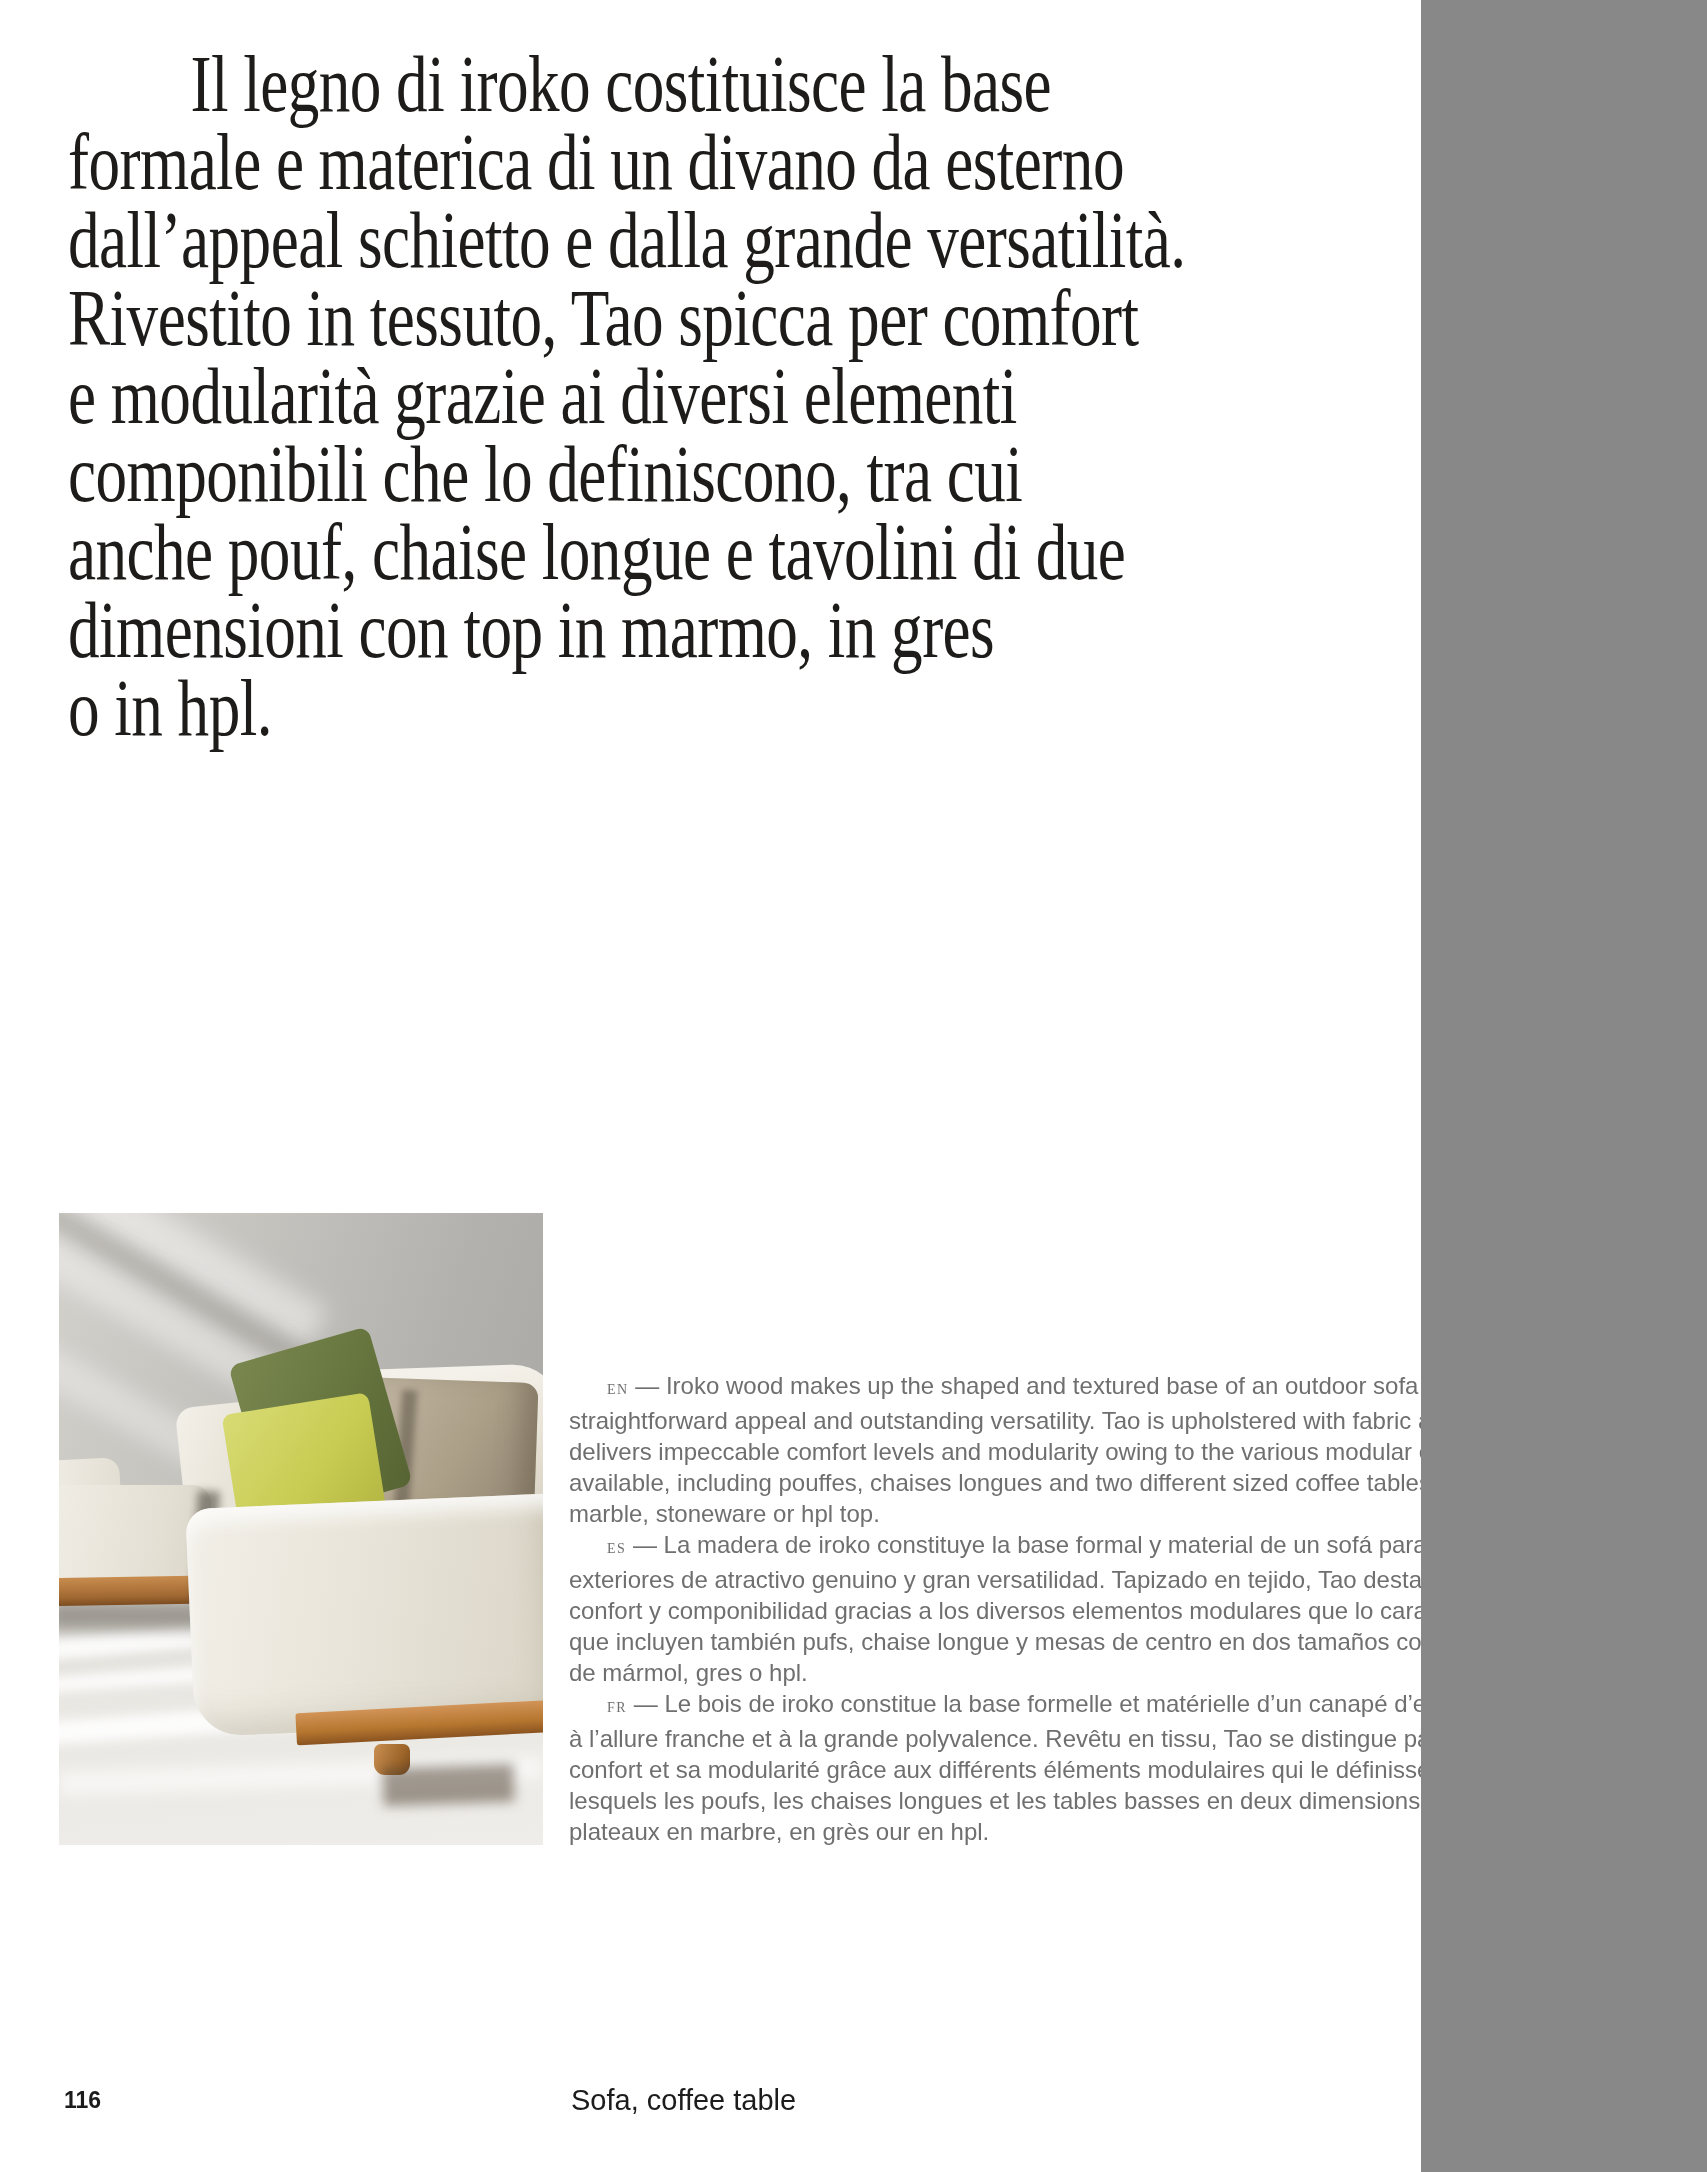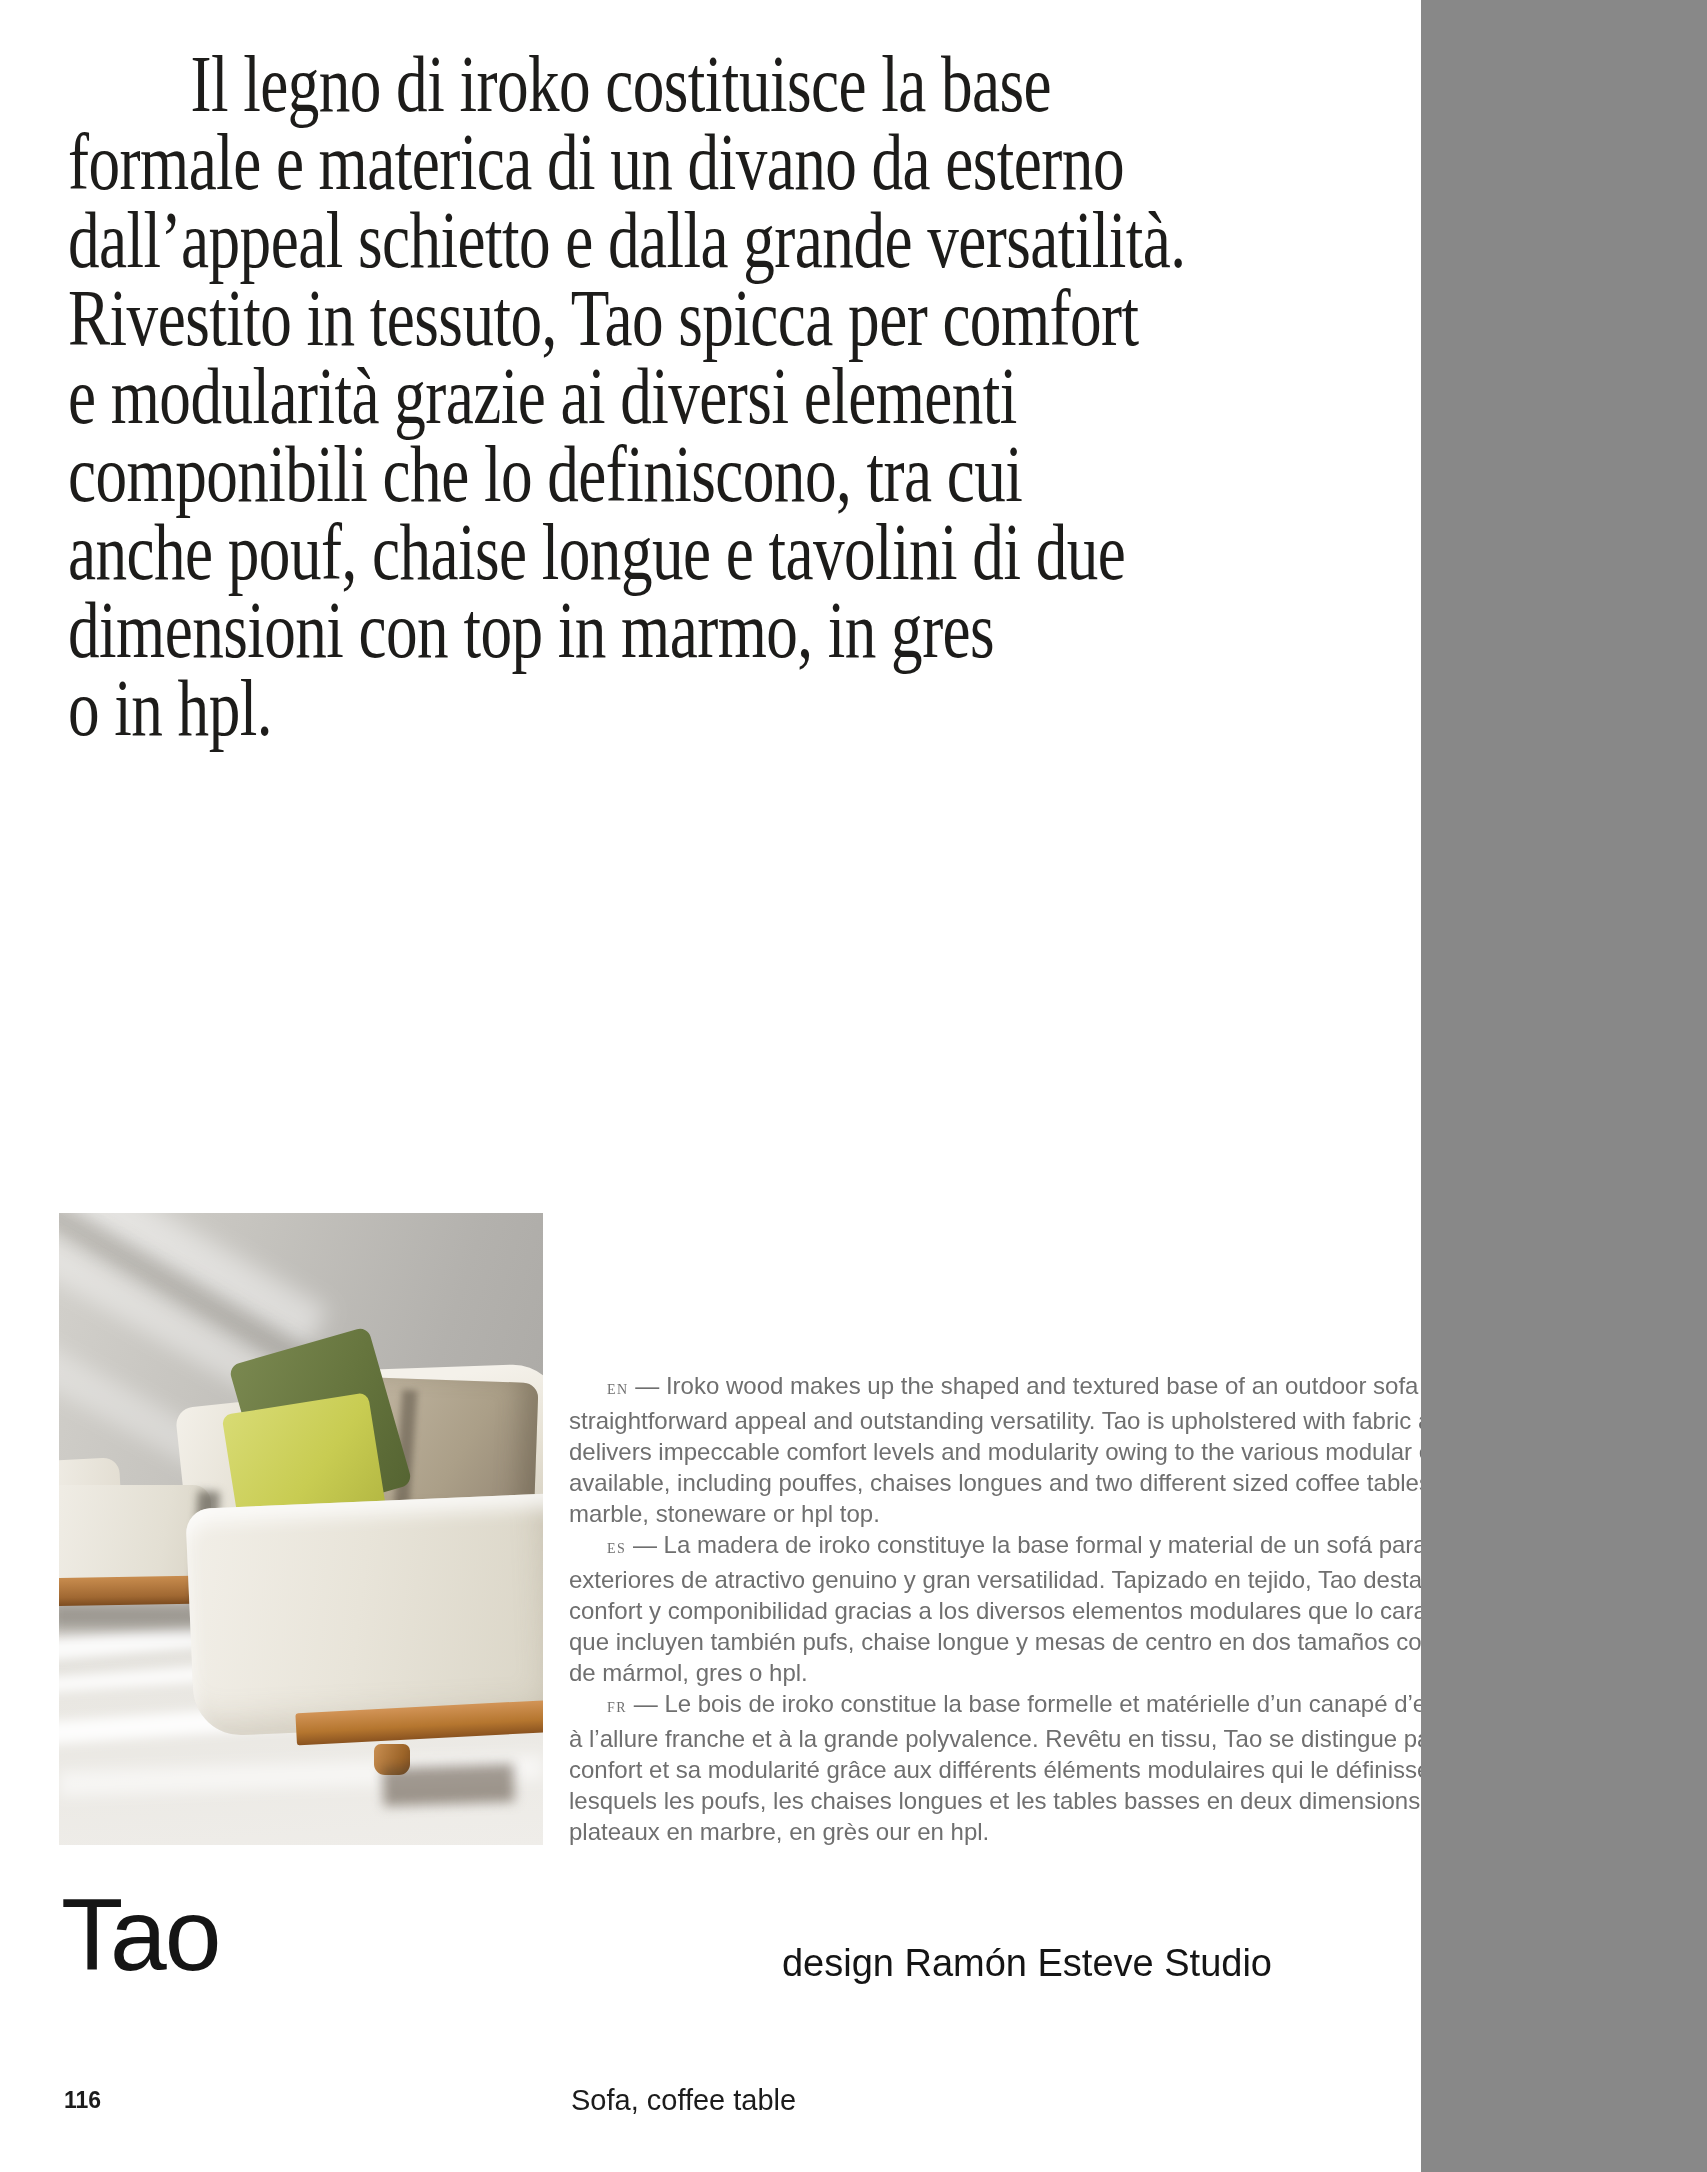--- a/index.html
+++ b/index.html
@@ -116,22 +116,20 @@
     <div class="ph-foot"></div>
     <div class="ph-footshadow"></div>
   </figure>
 
   <section class="description">
     <p><span class="lang-label">EN</span><span>— Iroko wood makes up the shaped and textured base of an outdoor sofa with straightforward appeal and outstanding versatility. Tao is upholstered with fabric and delivers impeccable comfort levels and modularity owing to the various modular elements available, including pouffes, chaises longues and two different sized coffee tables with a marble, stoneware or hpl top.</span></p>
     <p><span class="lang-label">ES</span><span>— La madera de iroko constituye la base formal y material de un sofá para exteriores de atractivo genuino y gran versatilidad. Tapizado en tejido, Tao destaca por su confort y componibilidad gracias a los diversos elementos modulares que lo caracterizan, que incluyen también pufs, chaise longue y mesas de centro en dos tamaños con tablero de mármol, gres o hpl.</span></p>
     <p><span class="lang-label">FR</span><span>— Le bois de iroko constitue la base formelle et matérielle d’un canapé d’extérieur à l’allure franche et à la grande polyvalence. Revêtu en tissu, Tao se distingue par son confort et sa modularité grâce aux différents éléments modulaires qui le définissent, parmi lesquels les poufs, les chaises longues et les tables basses en deux dimensions avec des plateaux en marbre, en grès our en hpl.</span></p>
   </section>
 
-  <h2 class="product-title">Tao</h2>
 
-  <div class="designer-credit">design Ramón Esteve Studio</div>
 
   <div class="page-number">116</div>
 
   <div class="footer-caption">Sofa, coffee table</div>
 
 </main>
 
 
 </body></html>

